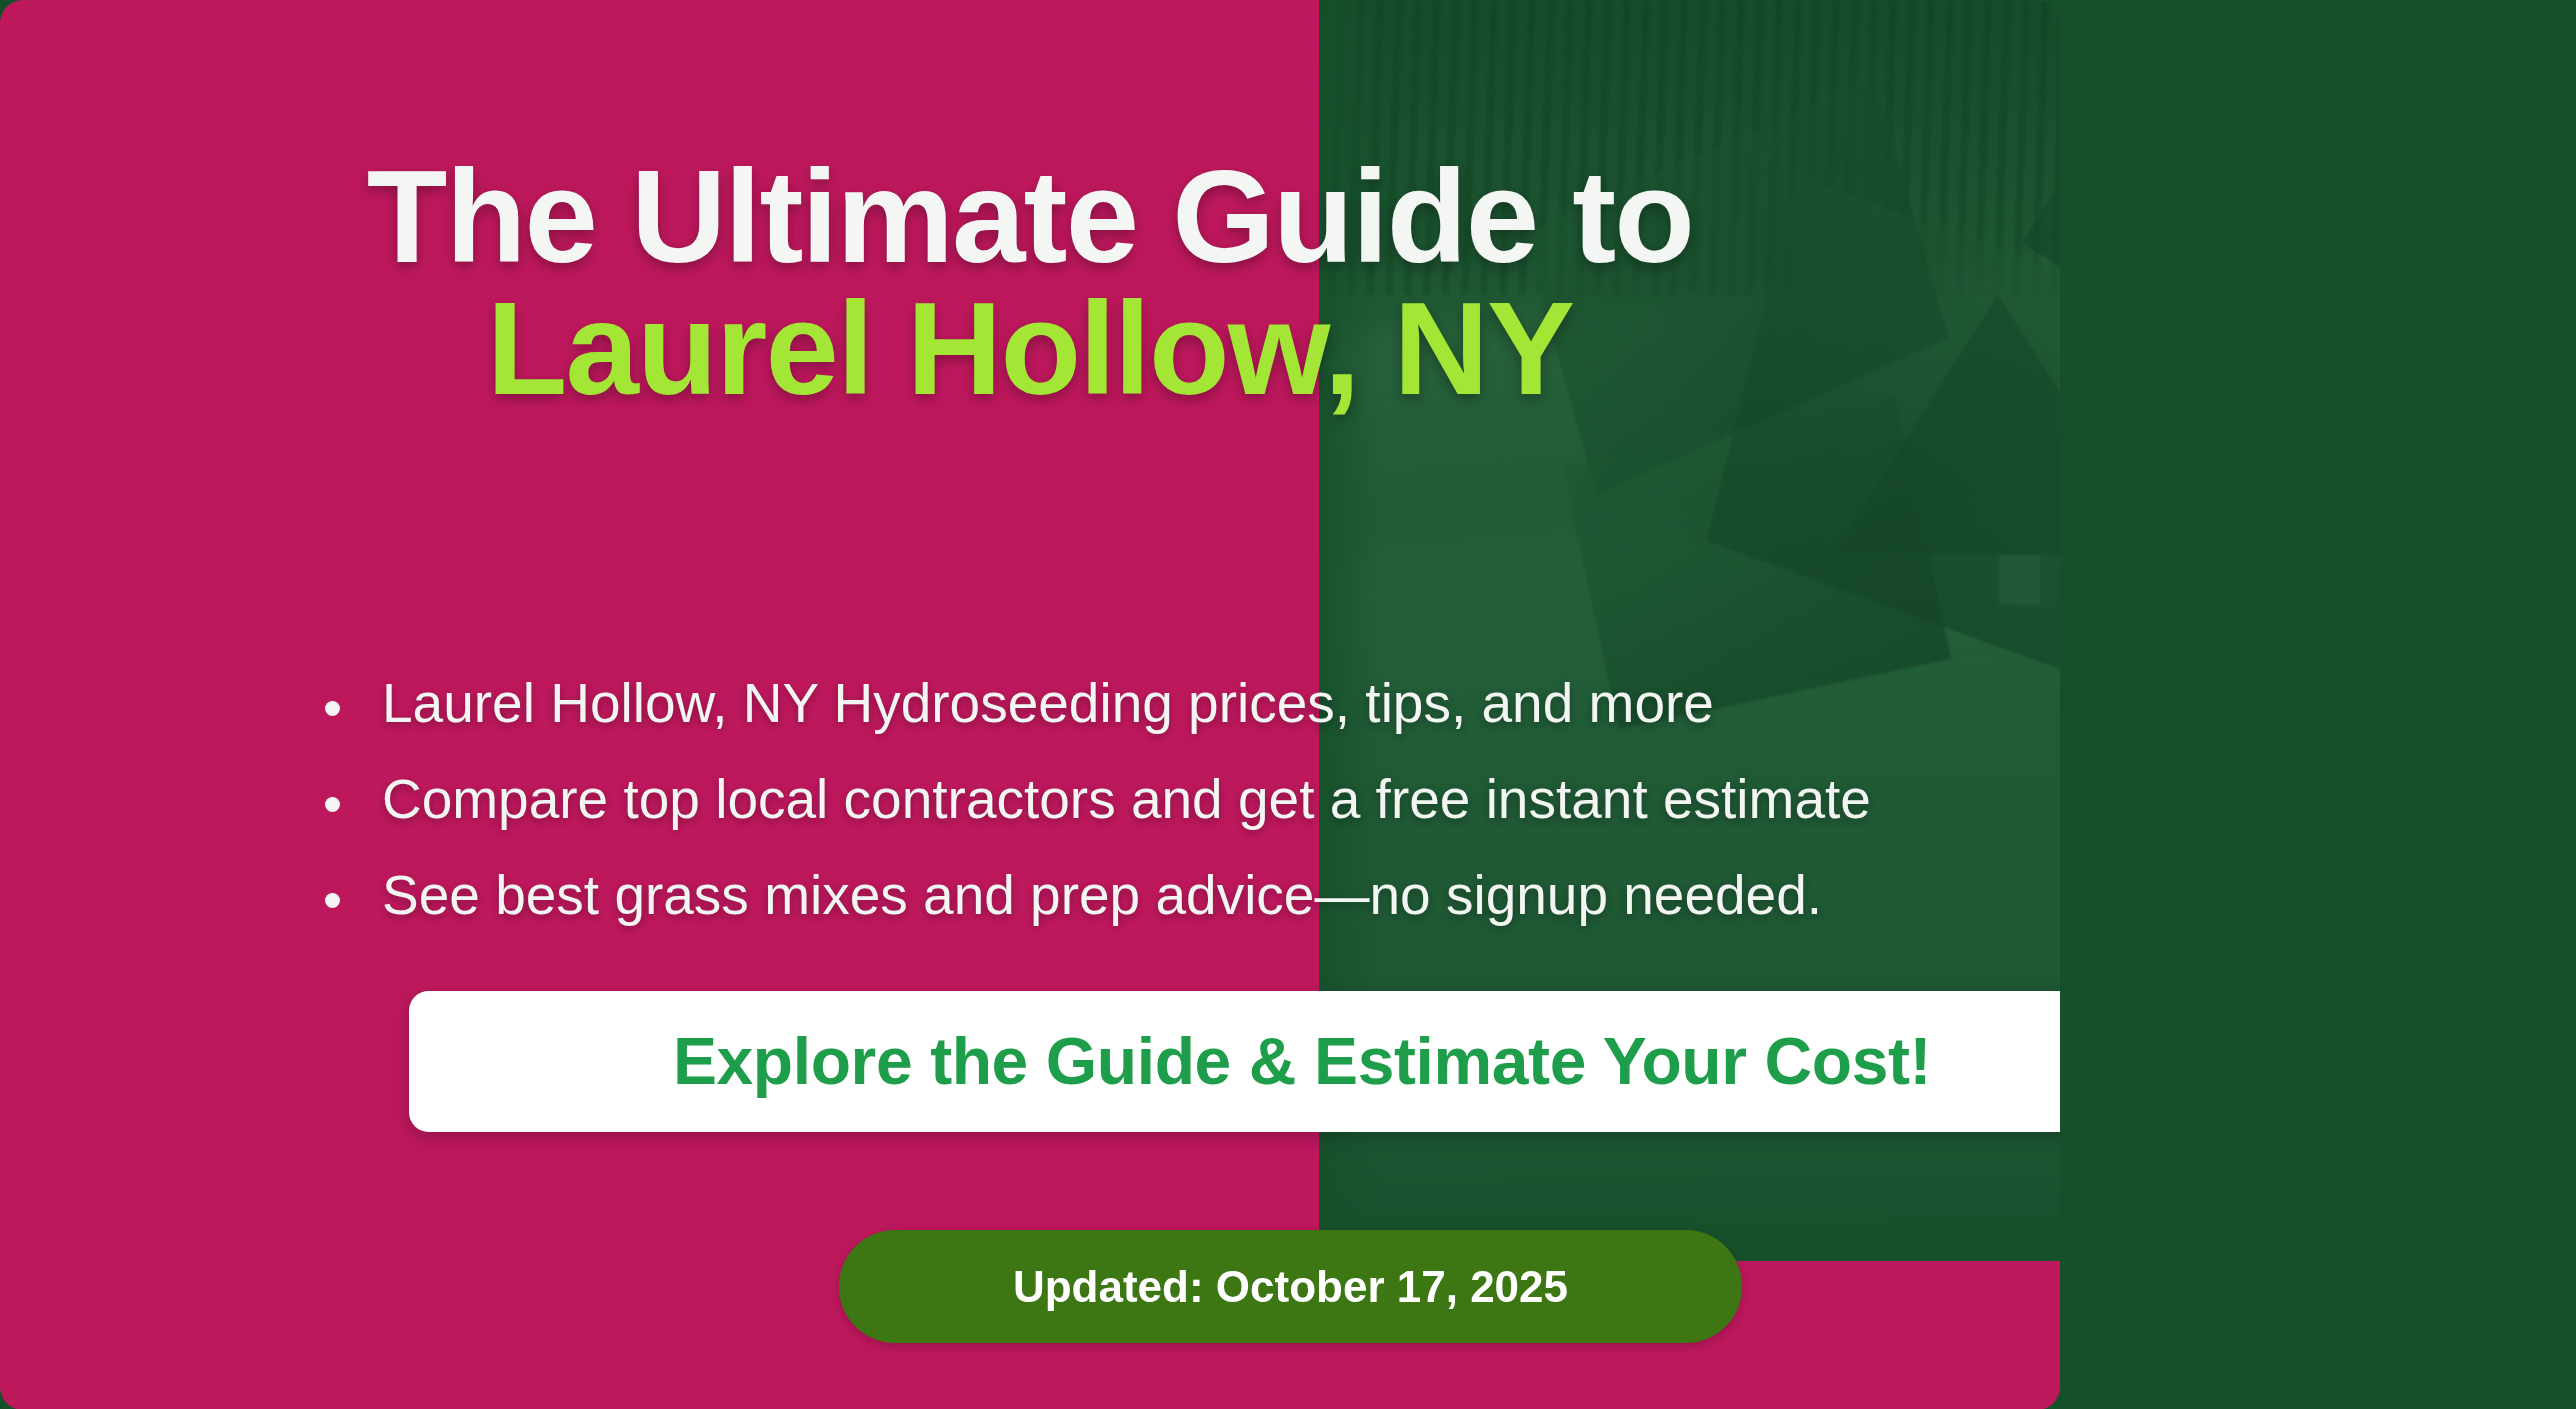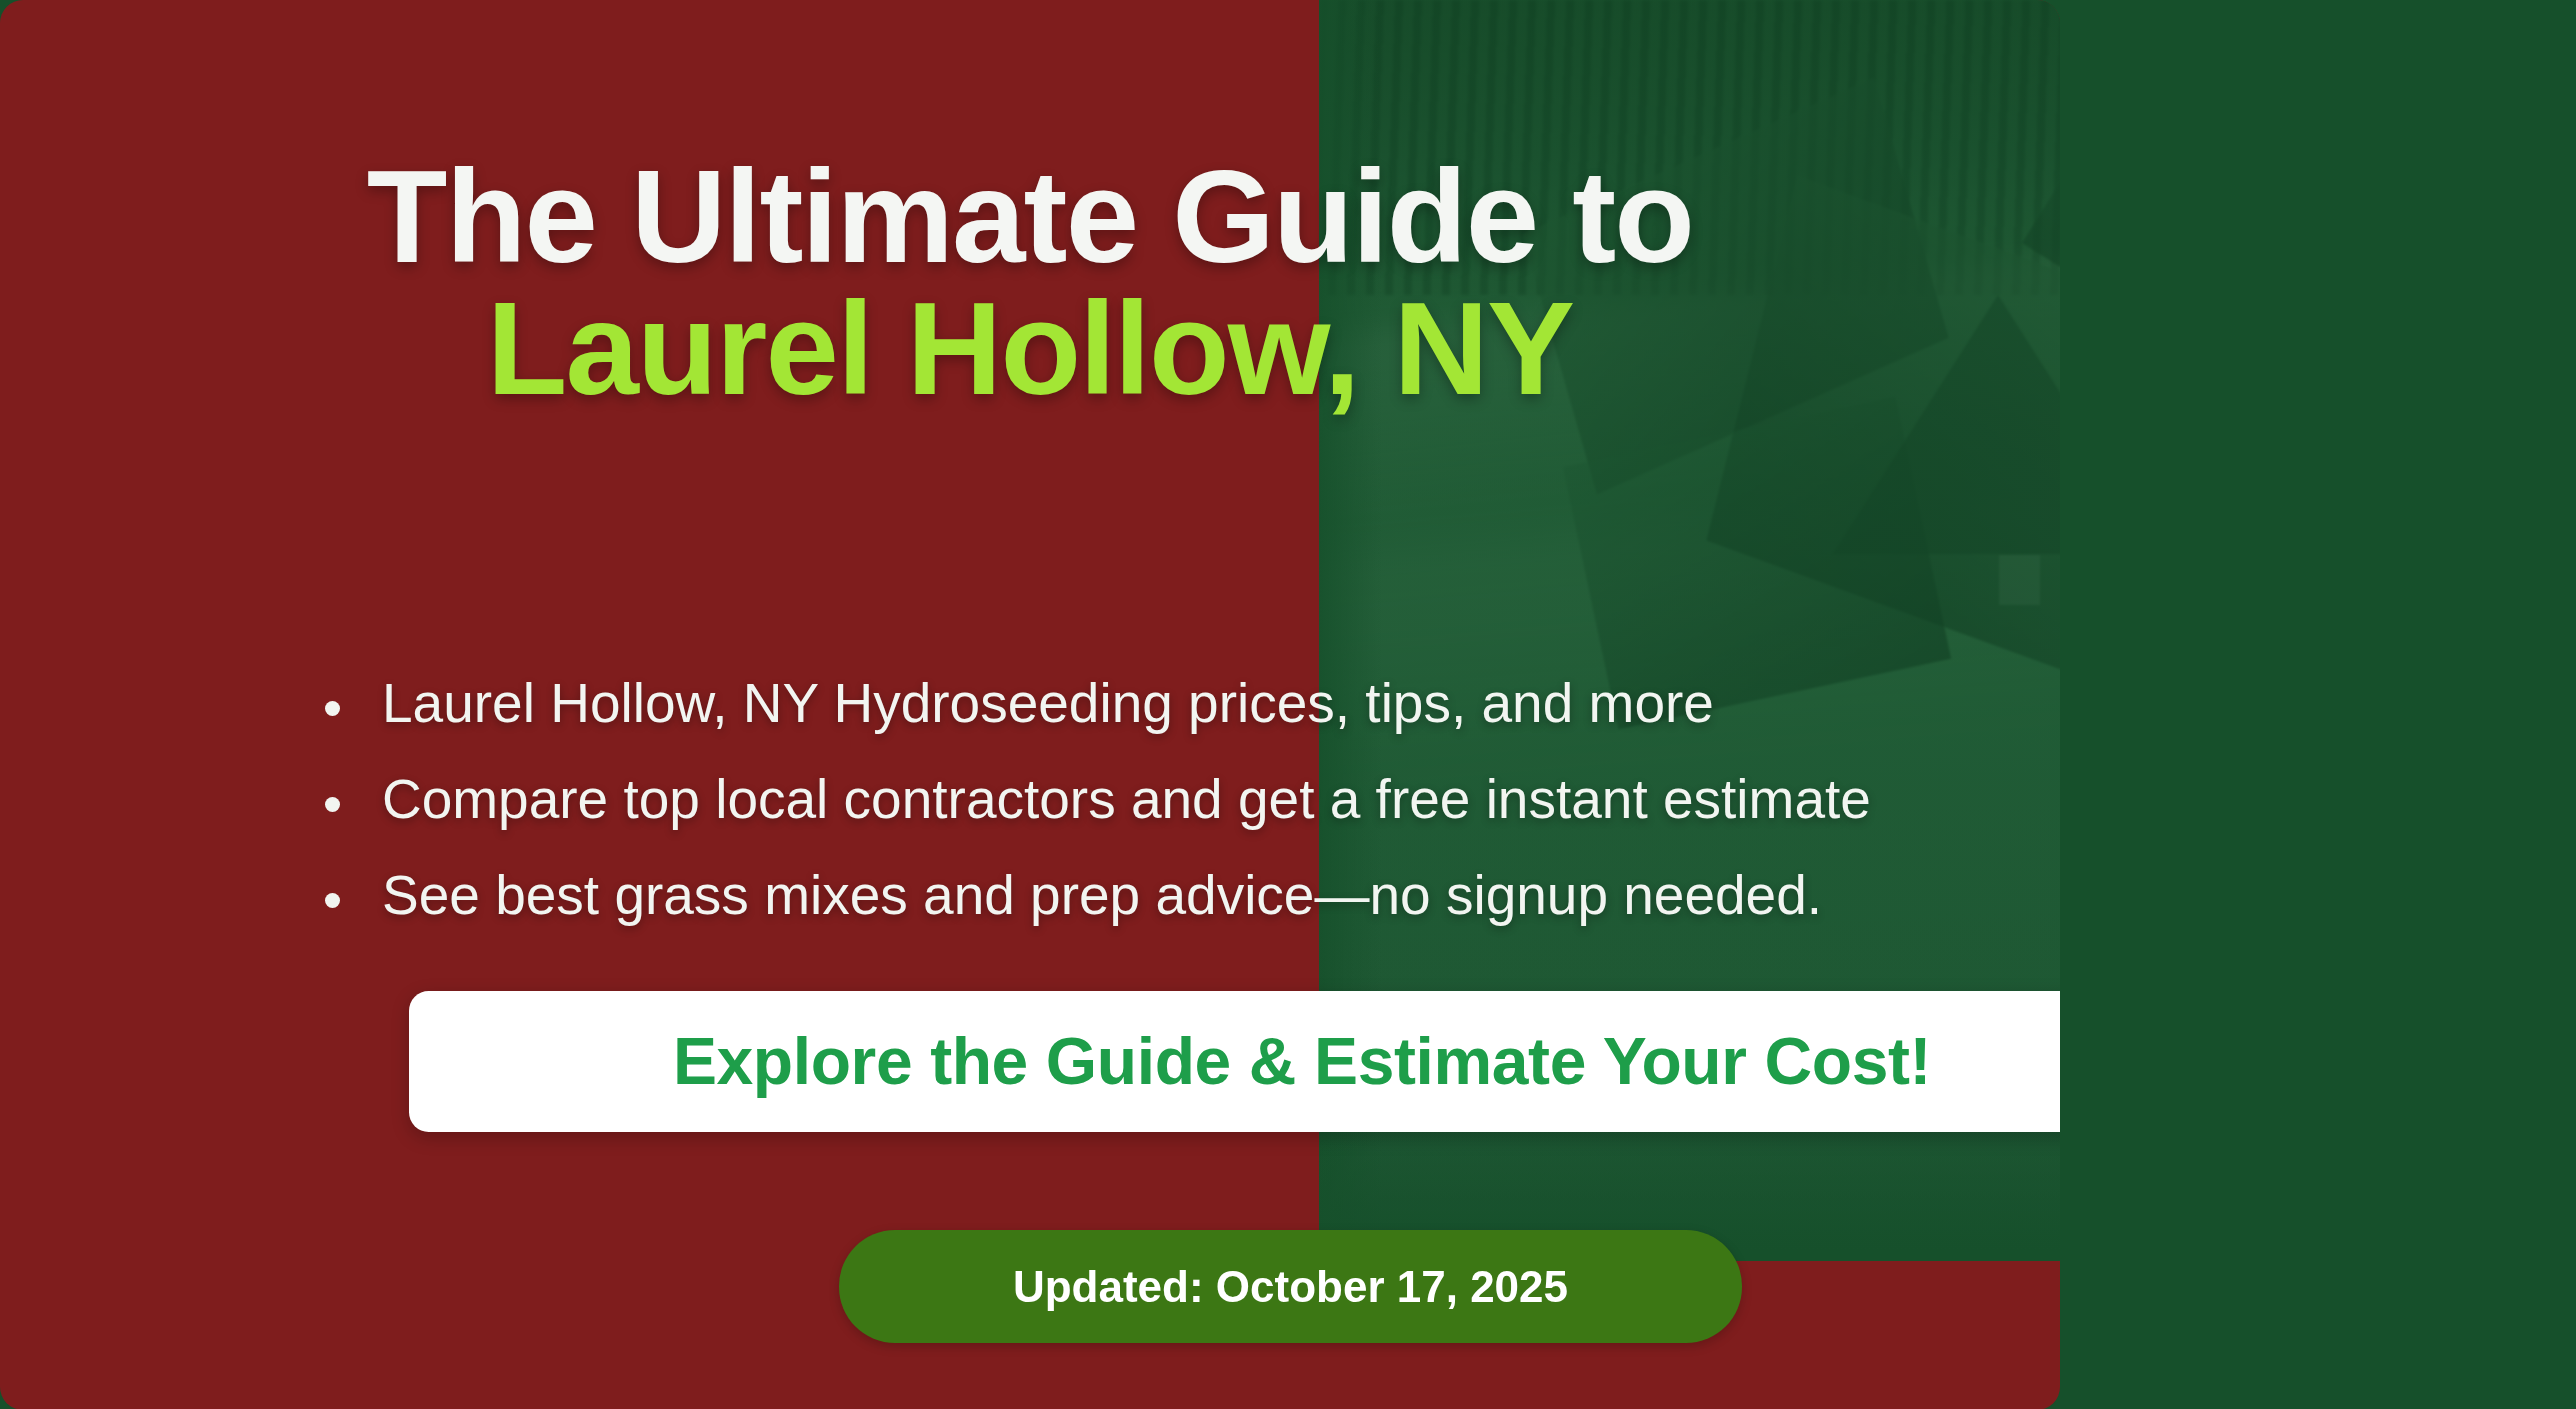--- a/index.html
+++ b/index.html
@@ -10,21 +10,21 @@
   }
   body {
     font-family: "Liberation Sans", sans-serif;
   }
 
   .banner {
     position: relative;
     width: 2060px;
     height: 1410px;
     overflow: hidden;
-    background: #7f1d1d;
+    background: #be185d;
     border-radius: 23px;
   }
 
   
   .bg-photo {
     position: absolute;
     left: 1319px;
     top: 0;
     width: 1257px;
     height: 1261px;

